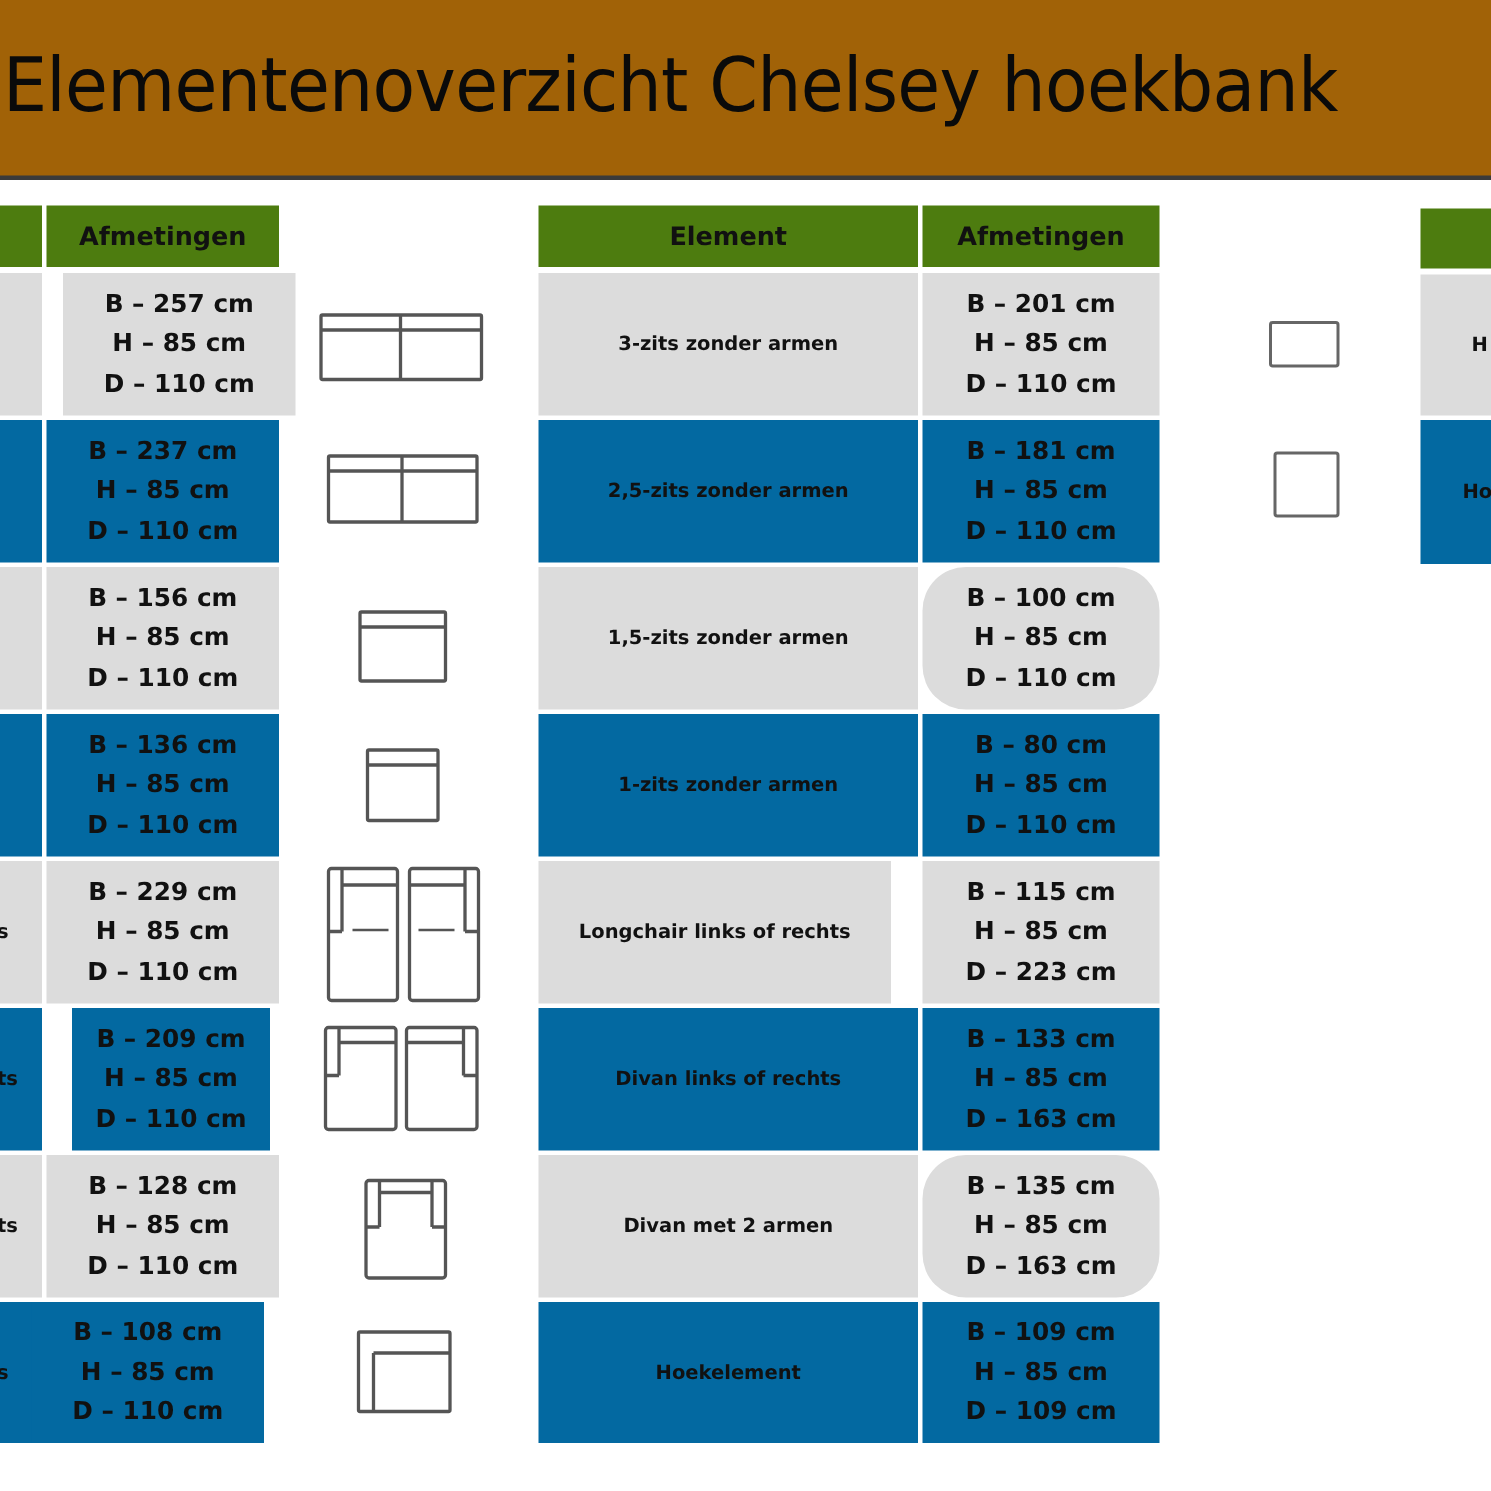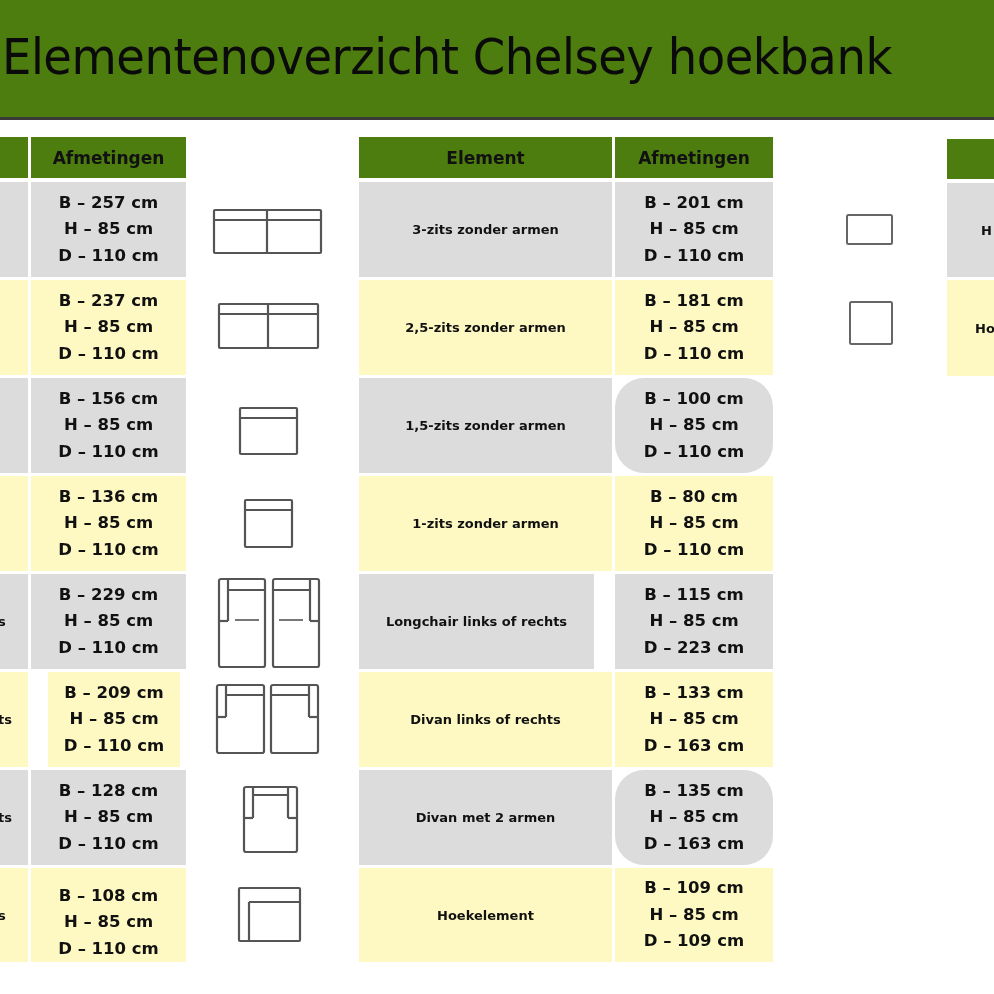--- a/index.html
+++ b/index.html
@@ -1,27 +1,27 @@
 <!DOCTYPE html>
 <html><head>
 <meta charset="utf-8">
 <style>
   html, body { margin:0; padding:0; }
   body { width:994px; height:994px; background:#ffffff; position:relative; overflow:hidden;
          font-family:"Liberation Sans", "DejaVu Sans", sans-serif; color:#111; }
-  .titlebar { position:absolute; left:0; top:0; width:994px; height:117px; background:#4d7c0f;
+  .titlebar { position:absolute; left:0; top:0; width:994px; height:117px; background:#a16207;
               border-bottom:3px solid #3a3a3a; }
   .title { position:absolute; left:2px; top:28px; font-size:50px; font-weight:normal; color:#0a0a0a;
            white-space:nowrap; letter-spacing:-0.5px; font-family:"DejaVu Sans", sans-serif;
            transform:scaleX(0.93); transform-origin:left top; }
   .cell { position:absolute; display:flex; align-items:center; justify-content:center; text-align:center;
           font-weight:bold; font-size:17px; box-sizing:border-box; font-family:"DejaVu Sans", sans-serif; }
   .hdr { background:#4d7c0f; font-size:17px; }
   .dark { background:#dcdcdc; }
-  .light { background:#fef9c3; }
+  .light { background:#0369a1; }
   .dims { flex-direction:column; line-height:26.5px; font-size:16.5px; }
   .dims span { display:block; white-space:nowrap; }
   .label { font-size:13px; white-space:nowrap; }
   .leftlabel { justify-content:flex-start; padding-left:0; overflow:hidden; }
   .leftlabel span { position:relative; left:-2px; }
   .icon { position:absolute; }
   .icon svg { display:block; }
 </style>
 </head>
 <body>
@@ -30,21 +30,21 @@
   <div class="title">Elementenoverzicht Chelsey hoekbank</div>
 </div>
 
 <div>
   <div class="cell hdr" style="left:0;top:137px;width:28px;height:41px;"></div>
   <div class="cell hdr" style="left:31px;top:137px;width:155px;height:41px;">Afmetingen</div>
   <div id="left-rows">
       <div class="cell dark leftlabel" style="left:0;top:182px;width:28px;height:95px;">
          <span class="label"></span>
       </div>
-       <div class="cell dark dims" style="left:31px;top:182px;width:155px;height:95px;">
+       <div class="cell dark dims" style="left:42px;top:182px;width:155px;height:95px;">
          <span>B – 257 cm</span>
          <span>H – 85 cm</span>
          <span>D – 110 cm</span>
       </div>
       <div class="cell light leftlabel" style="left:0;top:280px;width:28px;height:95px;">
          <span class="label"></span>
       </div>
        <div class="cell light dims" style="left:31px;top:280px;width:155px;height:95px;">
          <span>B – 237 cm</span>
          <span>H – 85 cm</span>
@@ -86,21 +86,21 @@
          <span class="label">ts</span>
       </div>
        <div class="cell dark dims" style="left:31px;top:770px;width:155px;height:95px;">
          <span>B – 128 cm</span>
          <span>H – 85 cm</span>
          <span>D – 110 cm</span>
       </div>
       <div class="cell light leftlabel" style="left:0;top:868px;width:28px;height:94px;">
          <span class="label">s</span>
       </div>
-       <div class="cell light dims" style="left:31px;top:868px;width:155px;height:94px;justify-content:flex-end;">
+       <div class="cell light dims" style="left:21px;top:868px;width:155px;height:94px;">
          <span>B – 108 cm</span>
          <span>H – 85 cm</span>
          <span>D – 110 cm</span>
       </div>
     </div>
 </div>
 
 <div>
   <div class="icon" style="left:212px;top:208px;">
     <svg width="112" height="48" viewBox="0 0 112 48">

